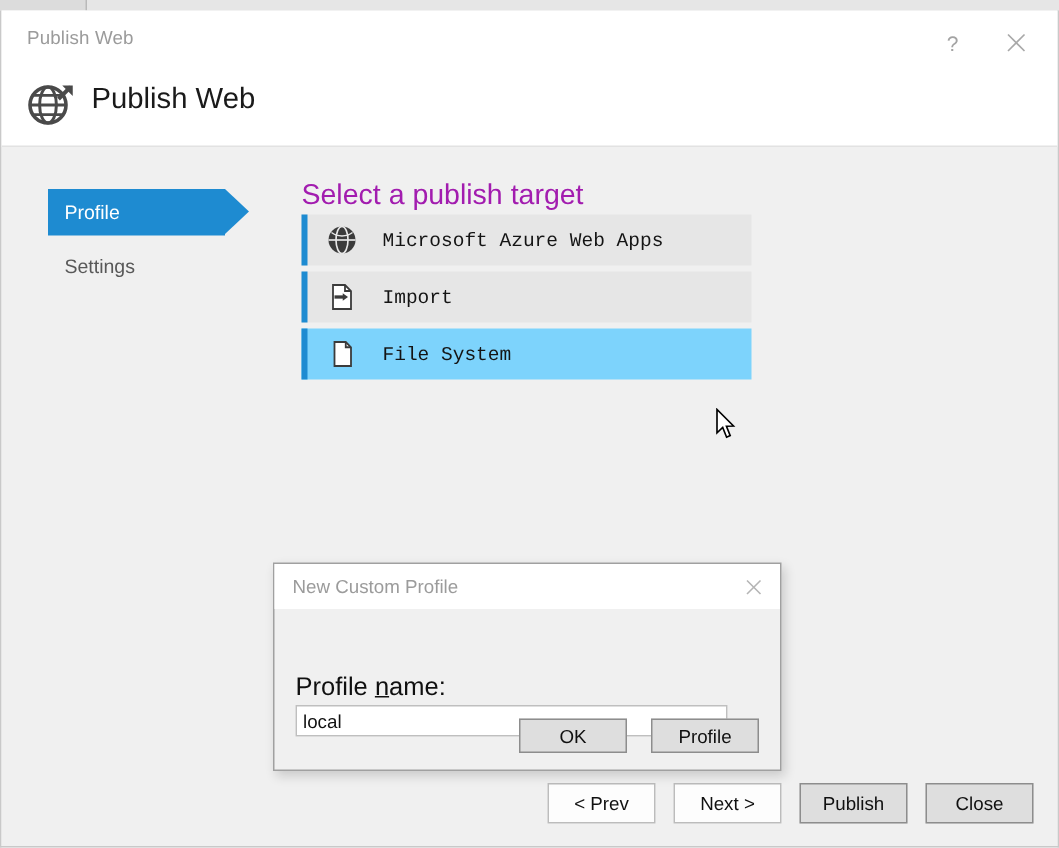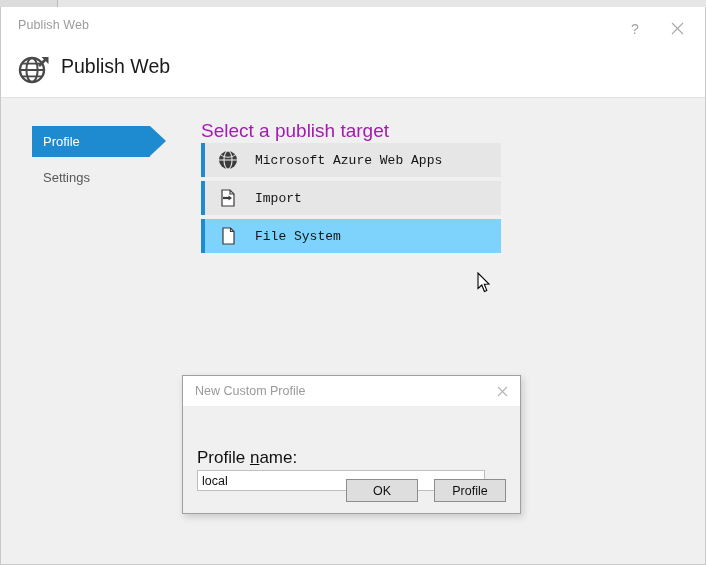--- a/index.html
+++ b/index.html
@@ -304,20 +304,26 @@
         <span class="target-icon">
           <svg width="20" height="20" viewBox="0 0 20 20">
             <path d="M5 2 H12.5 L16 5.5 V18 H5 Z" fill="#ffffff" stroke="#3b3b3b" stroke-width="1.2"></path>
             <path d="M12.5 2 V5.5 H16" fill="none" stroke="#3b3b3b" stroke-width="1.2"></path>
           </svg>
         </span>
         <span class="target-label">File System</span>
       </div>
     </div>
 
+    <div id="footer">
+      <button class="fbtn">&lt; Prev</button>
+      <button class="fbtn">Next &gt;</button>
+      <button class="fbtn gray">Publish</button>
+      <button class="fbtn gray">Close</button>
+    </div>
 
     <div id="modal">
       <div id="modal-titlebar">
         <span id="modal-title">New Custom Profile</span>
         <div id="modal-close">
           <svg width="11" height="11" viewBox="0 0 11 11">
             <line x1="1" y1="1" x2="10" y2="10" stroke="#b5b5b5" stroke-width="1.1"></line>
             <line x1="10" y1="1" x2="1" y2="10" stroke="#b5b5b5" stroke-width="1.1"></line>
           </svg>
         </div>

